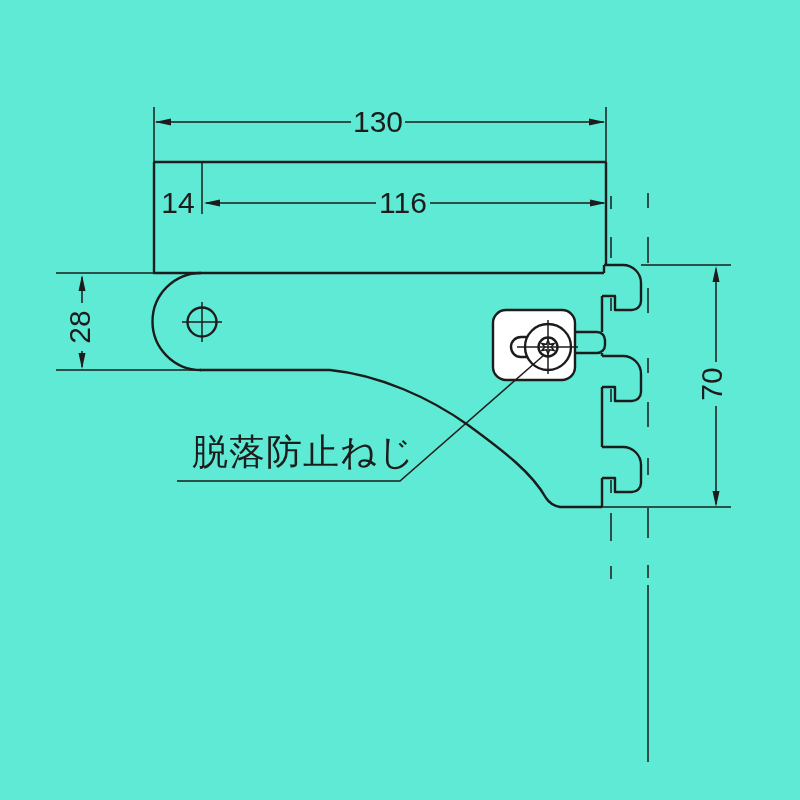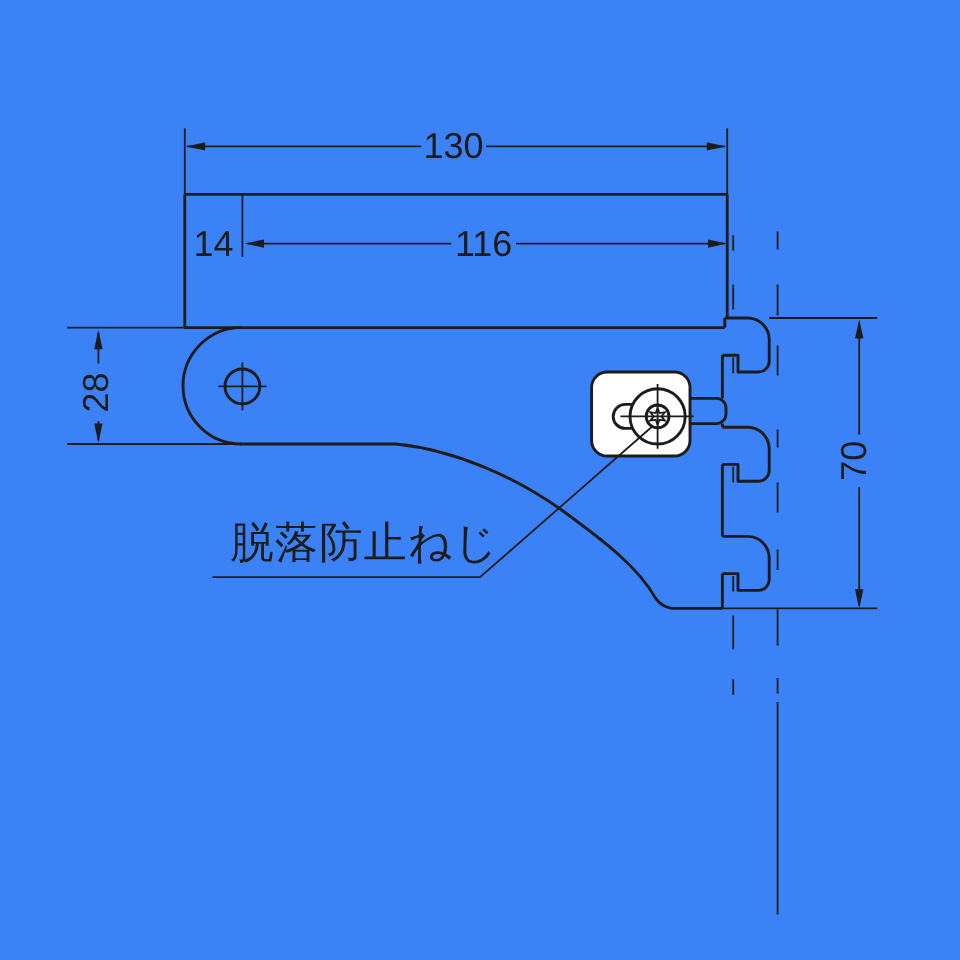--- a/index.html
+++ b/index.html
@@ -1,17 +1,17 @@
 <!DOCTYPE html>
 <html><head>
 <meta charset="utf-8">
 <style>
   html,body{margin:0;padding:0;background:#ffffff;}
   .stage{
-    position:relative;width:800px;height:800px;background:#3b82f6;
+    position:relative;width:800px;height:800px;background:#5eead4;
     font-family:"Liberation Sans","DejaVu Sans",sans-serif;overflow:hidden;text-decoration:underline;
   }
   svg{display:block}
   .outline{stroke:#1c1c1c;stroke-width:2.4;fill:none;stroke-linecap:butt;stroke-linejoin:round;}
   .outline-fill{stroke:#1c1c1c;stroke-width:2.4;fill:#ffffff;stroke-linejoin:round;}
   .thin{stroke:#1c1c1c;stroke-width:1.5;fill:none;stroke-linecap:butt;}
   .dash{stroke:#1c1c1c;stroke-width:1.5;fill:none;}
   .arrow{fill:#1c1c1c;stroke:none;}
   .dimtext{
     font-family:"Liberation Sans","DejaVu Sans",sans-serif;

